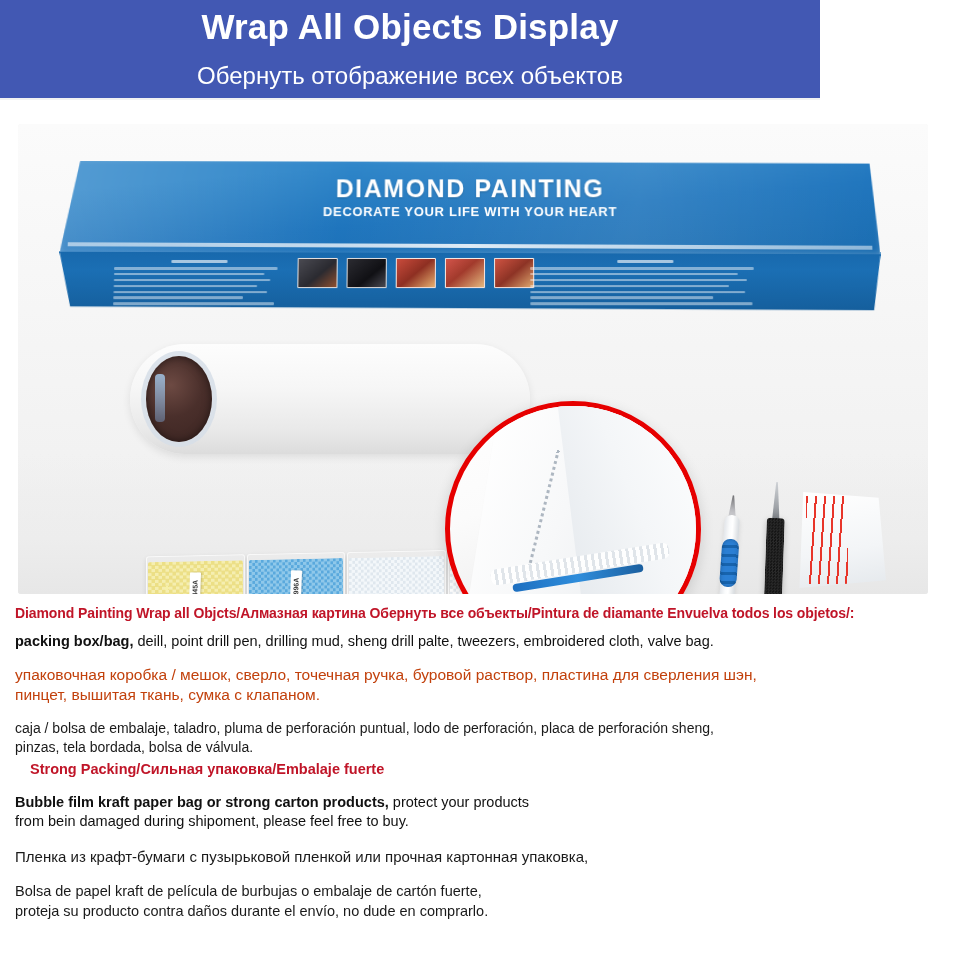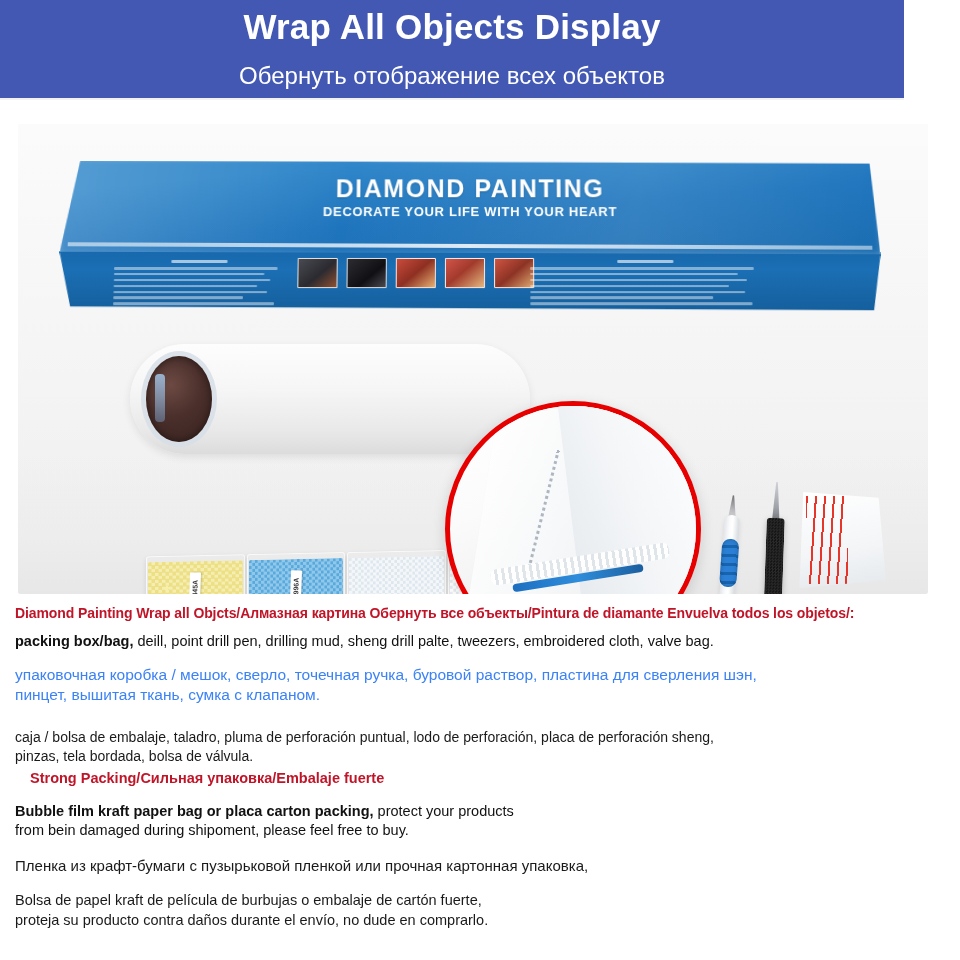--- a/index.html
+++ b/index.html
@@ -10,21 +10,21 @@
   body {
     width: 960px;
     height: 960px;
     font-family: "Liberation Sans", sans-serif;
     overflow: hidden;
     position: relative;
   }
 
   
   .banner {
-    width: 904px;
+    width: 820px;
     height: 100px;
     background: #4258b3;
     box-sizing: border-box;
     display: flex;
     flex-direction: column;
     align-items: center;
     justify-content: center;
     border-bottom: 2px solid #f2f2f2;
   }
   .banner-title {
@@ -380,24 +380,24 @@
     letter-spacing: -.1px;
   }
   .l-en-bold {
     color: #111111;
     font-weight: bold;
     font-size: 14.5px;
     line-height: 1.0;
     margin: 0 0 16px 0;
   }
   .l-ru {
-    color: #3b82f6;
+    color: #c2410c;
     font-size: 15.5px;
     line-height: 1.30;
-    margin: 0 0 23px 0;
+    margin: 0 0 14px 0;
   }
   .l-es {
     color: #1a1a1a;
     font-size: 14px;
     line-height: 1.34;
     margin: 0 0 6px 0;
   }
   .l-red-sub {
     color: #c01528;
     font-weight: bold;
@@ -535,21 +535,21 @@
   </p>
 
   <p class="line l-es">
     <span>caja / bolsa de embalaje, taladro, pluma de perforación puntual, lodo de perforación, placa de perforación sheng,</span><br>
     <span>pinzas, tela bordada, bolsa de válvula.</span>
   </p>
 
   <p class="line l-red-sub">Strong Packing/Сильная упаковка/Embalaje fuerte</p>
 
   <p class="line l-en-bold2">
-    <span>Bubble film kraft paper bag or placa carton packing,</span><span class="nb">   protect your products</span><br>
+    <span>Bubble film kraft paper bag or strong carton products,</span><span class="nb">   protect your products</span><br>
     <span class="nb">from bein damaged during shipoment,   please feel free to buy.</span>
   </p>
 
   <p class="line l-ru2">
     <span>Пленка из крафт-бумаги с пузырьковой пленкой или прочная картонная упаковка,</span><br>
   </p>
 
   <p class="line l-es2">
     <span>Bolsa de papel kraft de película de burbujas o embalaje de cartón fuerte,</span><br>
     <span>proteja su producto contra daños durante el envío, no dude en comprarlo.</span>

